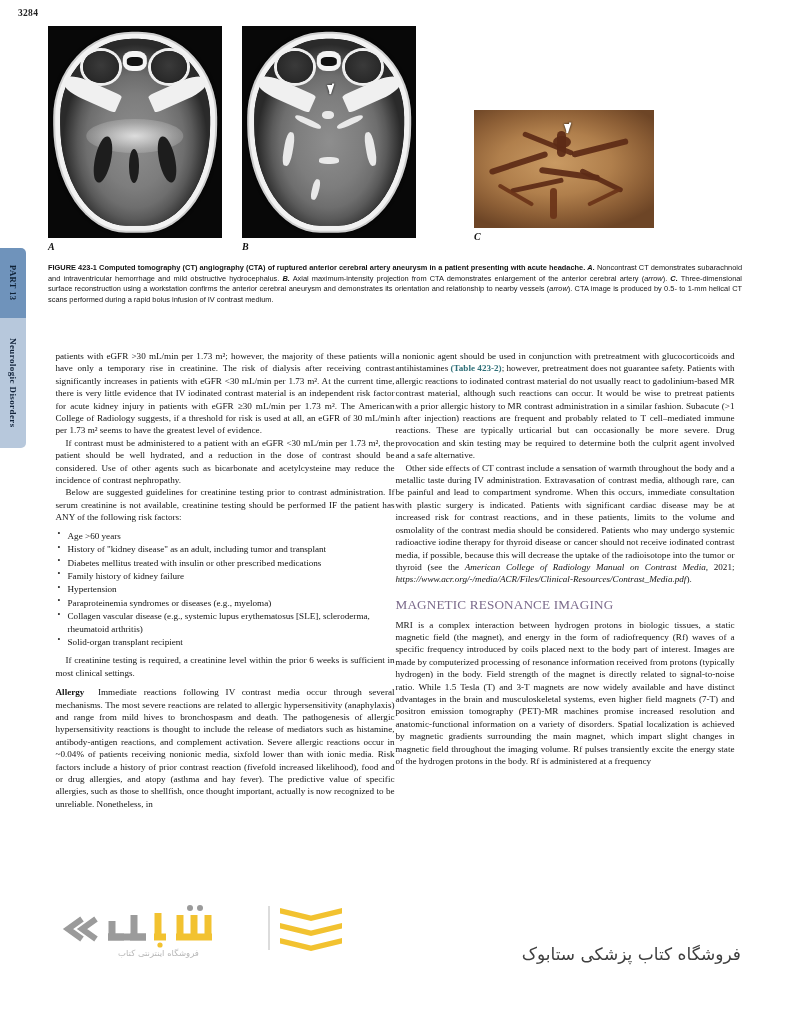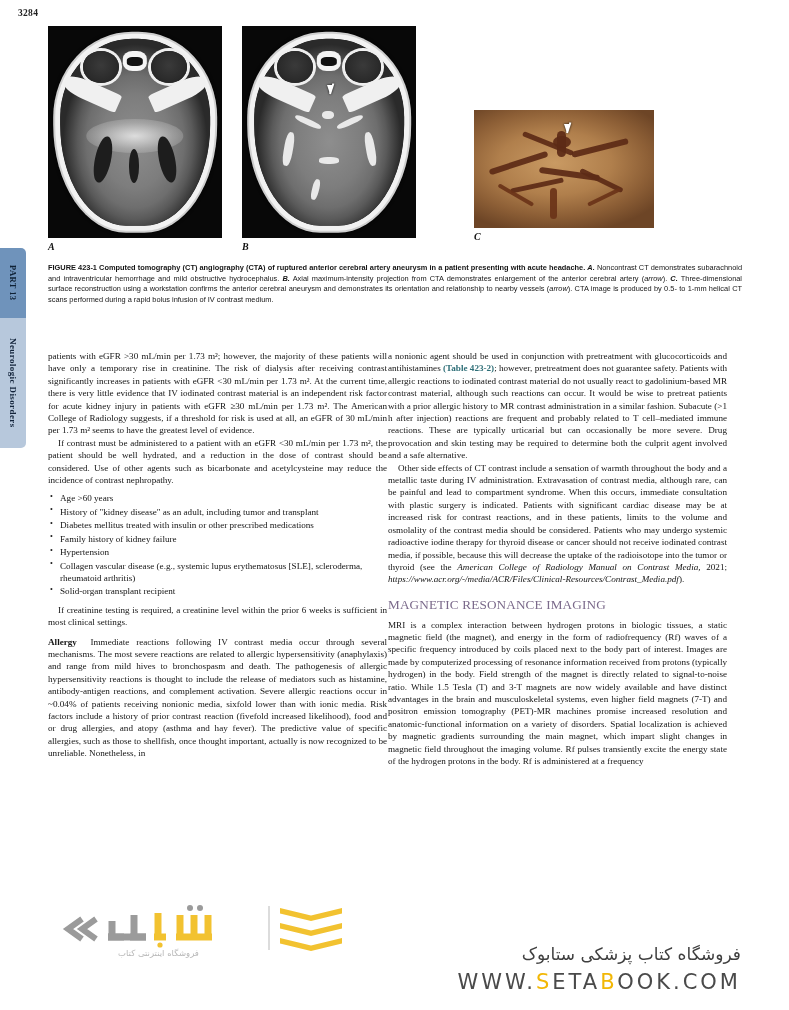--- a/index.html
+++ b/index.html
@@ -180,21 +180,21 @@
     text-align: justify;
   }
   #fig-caption b { font-weight: bold; }
   #fig-caption i { font-style: italic; }
   #fig-caption .figlabel { font-weight: bold; }
 
   
   #body-cols {
     position: absolute; left: 48px; top: 350px;
     width: 694px; height: 580px;
-    display: flex; gap: 1px;
+    display: flex; gap: 1px; justify-content: center;
   }
   .col {
     width: 339px;
     font-family: "Liberation Serif", "DejaVu Serif", serif;
     font-size: 9.15px;
     line-height: 1.355;
     text-align: justify;
     color: #141414;
     -webkit-hyphens: auto; hyphens: auto;
   }
@@ -404,27 +404,29 @@
   <span>Axial maximum-intensity projection from CTA demonstrates enlargement of the anterior cerebral artery (</span><i>arrow</i><span>).</span>
   <b><i>C.</i></b>
   <span>Three-dimensional surface reconstruction using a workstation confirms the anterior cerebral aneurysm and demonstrates its orientation and relationship to nearby vessels (</span><i>arrow</i><span>). CTA image is produced by 0.5- to 1-mm helical CT scans performed during a rapid bolus infusion of IV contrast medium.</span>
 </div>
 
 <div id="body-cols">
 
   <div class="col" id="col-left">
     <p class="first">patients with eGFR &gt;30 mL/min per 1.73 m²; however, the majority of these patients will have only a temporary rise in creatinine. The risk of dialysis after receiving contrast significantly increases in patients with eGFR &lt;30 mL/min per 1.73 m². At the current time, there is very little evidence that IV iodinated contrast material is an independent risk factor for acute kidney injury in patients with eGFR ≥30 mL/min per 1.73 m². The American College of Radiology suggests, if a threshold for risk is used at all, an eGFR of 30 mL/min per 1.73 m² seems to have the greatest level of evidence.</p>
     <p>If contrast must be administered to a patient with an eGFR &lt;30 mL/min per 1.73 m², the patient should be well hydrated, and a reduction in the dose of contrast should be considered. Use of other agents such as bicarbonate and acetylcysteine may reduce the incidence of contrast nephropathy.</p>
+    <p>Below are suggested guidelines for creatinine testing prior to contrast administration. If serum creatinine is not available, creatinine testing should be performed IF the patient has ANY of the following risk factors:</p>
 
     <ul class="riskfactors">
       <li>Age &gt;60 years</li>
       <li>History of "kidney disease" as an adult, including tumor and transplant</li>
       <li>Diabetes mellitus treated with insulin or other prescribed medications</li>
       <li>Family history of kidney failure</li>
       <li>Hypertension</li>
+      <li>Paraproteinemia syndromes or diseases (e.g., myeloma)</li>
       <li>Collagen vascular disease (e.g., systemic lupus erythematosus [SLE], scleroderma, rheumatoid arthritis)</li>
       <li>Solid-organ transplant recipient</li>
     </ul>
 
     <p>If creatinine testing is required, a creatinine level within the prior 6 weeks is sufficient in most clinical settings.</p>
     <p class="noindent" style="margin-top:7px;"><b>Allergy</b>&nbsp;&nbsp;<span>Immediate reactions following IV contrast media occur through several mechanisms. The most severe reactions are related to allergic hypersensitivity (anaphylaxis) and range from mild hives to bronchospasm and death. The pathogenesis of allergic hypersensitivity reactions is thought to include the release of mediators such as histamine, antibody-antigen reactions, and complement activation. Severe allergic reactions occur in ~0.04% of patients receiving nonionic media, sixfold lower than with ionic media. Risk factors include a history of prior contrast reaction (fivefold increased likelihood), food and or drug allergies, and atopy (asthma and hay fever). The predictive value of specific allergies, such as those to shellfish, once thought important, actually is now recognized to be unreliable. Nonetheless, in</span></p>
   </div>
 
   <div class="col" id="col-right">
     <p class="first"><span>a nonionic agent should be used in conjunction with pretreatment with glucocorticoids and antihistamines </span><span class="xref">(Table 423-2)</span><span>; however, pretreatment does not guarantee safety. Patients with allergic reactions to iodinated contrast material do not usually react to gadolinium-based MR contrast material, although such reactions can occur. It would be wise to pretreat patients with a prior allergic history to MR contrast administration in a similar fashion. Subacute (&gt;1 h after injection) reactions are frequent and probably related to T cell–mediated immune reactions. These are typically urticarial but can occasionally be more severe. Drug provocation and skin testing may be required to determine both the culprit agent involved and a safe alternative.</span></p>
@@ -476,14 +478,13 @@
   <div class="logo-divider"></div>
   <div class="chevrons">
     <div class="chev c1"></div>
     <div class="chev c2"></div>
     <div class="chev c3"></div>
   </div>
 </div>
 
 <div id="brand-text">
   <div id="brand-fa">فروشگاه کتاب پزشکی ستابوک</div>
-  <div id="brand-url"><span>WWW.</span><span class="gold">S</span><span>ETA</span><span class="gold">B</span><span>OOK.COM</span></div>
 </div>
 
 </body></html>

